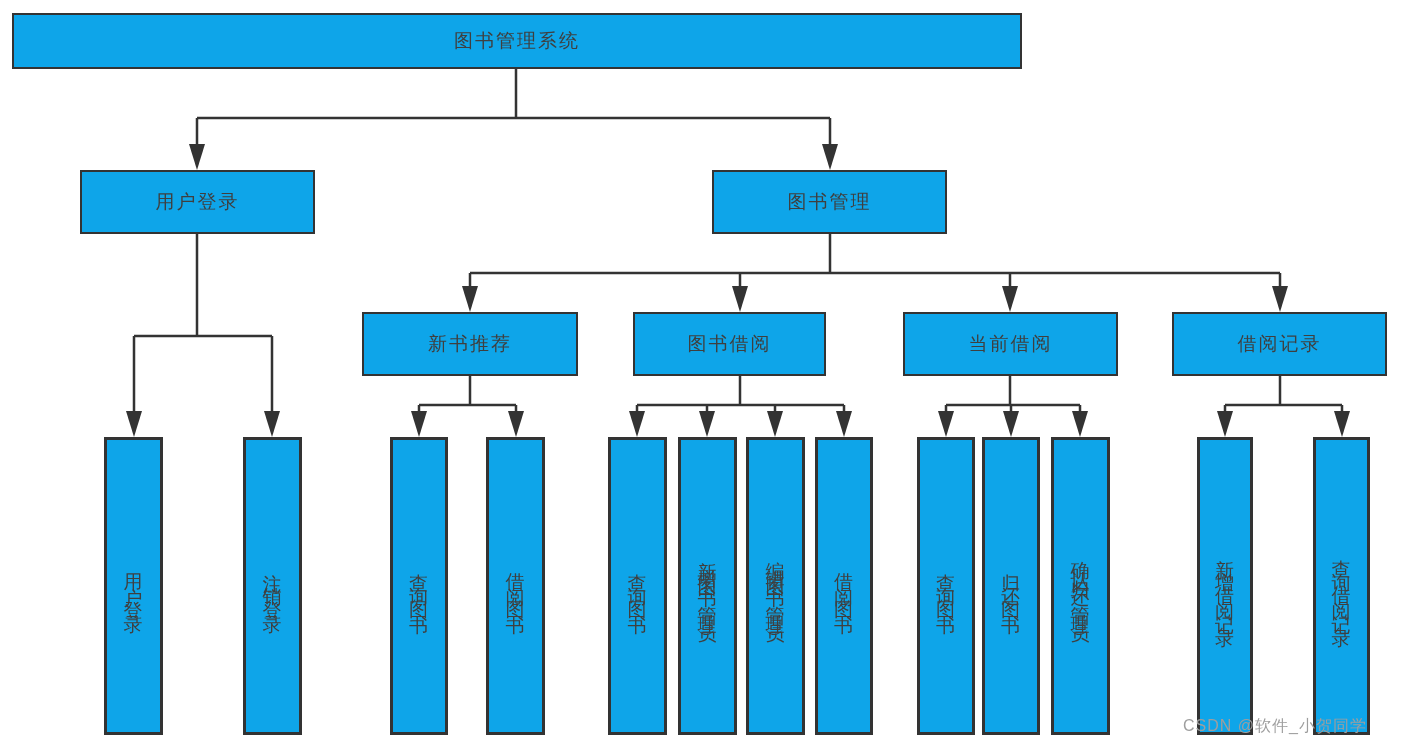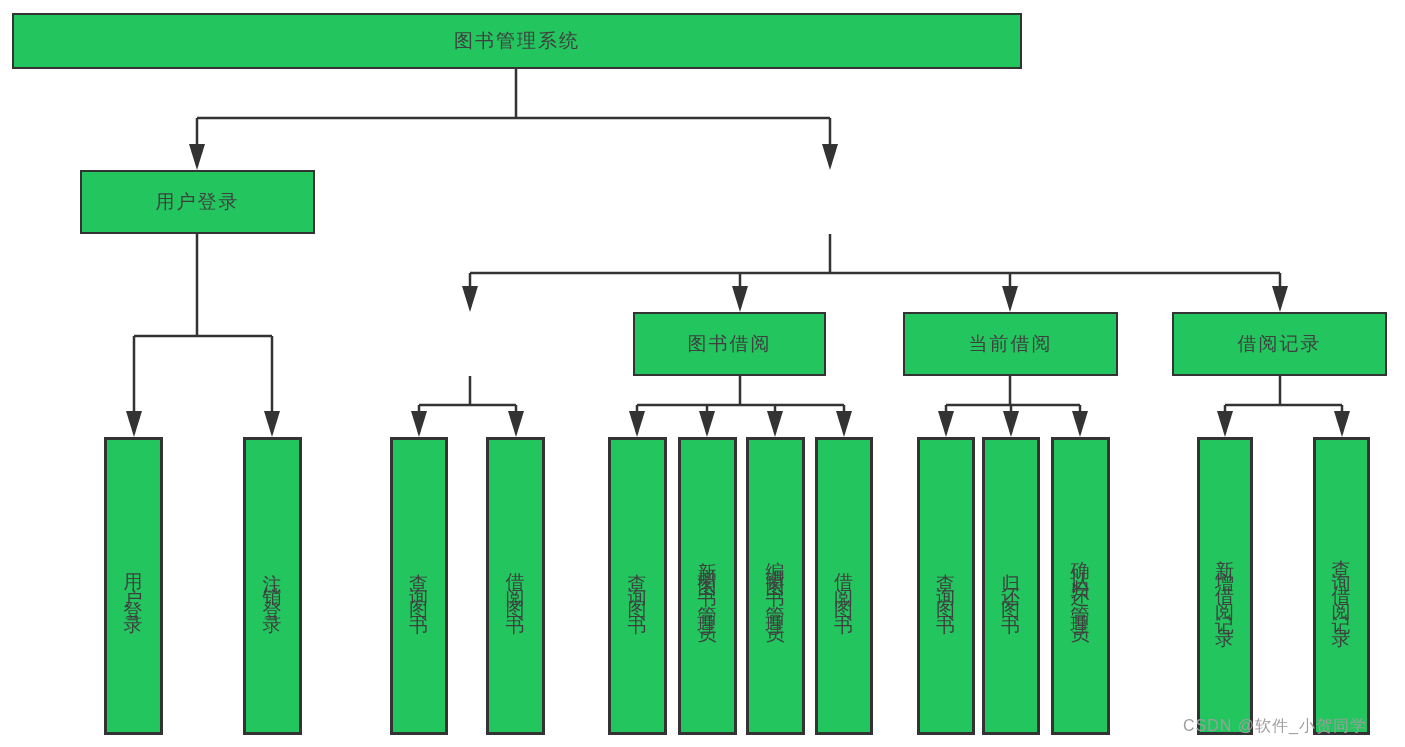--- a/index.html
+++ b/index.html
@@ -7,21 +7,21 @@
     position:relative;
     width:1405px;height:747px;
     background:#ffffff;
     font-family:"Liberation Sans","DejaVu Sans",sans-serif;
     overflow:hidden;
   }
   .connectors{position:absolute;left:0;top:0;width:1405px;height:747px;z-index:1;}
   .node{
     position:absolute;
     box-sizing:border-box;
-    background:#22c55e;
+    background:#0ea5e9;
     border:2.5px solid #333333;
     color:#3f3f3f;
     display:flex;
     align-items:center;
     justify-content:center;
     z-index:2;
   }
   .h{font-size:19px;letter-spacing:2px;}
   .leaf{
     border-width:3px;
@@ -115,21 +115,23 @@
     <g>
       <path d="M1280,376 V405 M1225,405 H1342 M1225,405 V413 M1342,405 V413"></path>
       <polygon points="1217,411 1233,411 1225,437" fill="#333333" stroke="none"></polygon>
       <polygon points="1334,411 1350,411 1342,437" fill="#333333" stroke="none"></polygon>
     </g>
   </svg>
 
   <div class="node h" id="n-root">图书管理系统</div>
 
   <div class="node h" id="n-user-login">用户登录</div>
+  <div class="node h" id="n-book-mgmt">图书管理</div>
 
+  <div class="node h" id="n-new-books">新书推荐</div>
   <div class="node h" id="n-book-borrow">图书借阅</div>
   <div class="node h" id="n-current-borrow">当前借阅</div>
   <div class="node h" id="n-borrow-records">借阅记录</div>
 
   <div class="node leaf" id="l-ul-login">用户登录</div>
   <div class="node leaf" id="l-ul-logout">注销登录</div>
 
   <div class="node leaf" id="l-nb-query">查询图书</div>
   <div class="node leaf" id="l-nb-borrow">借阅图书</div>
 

